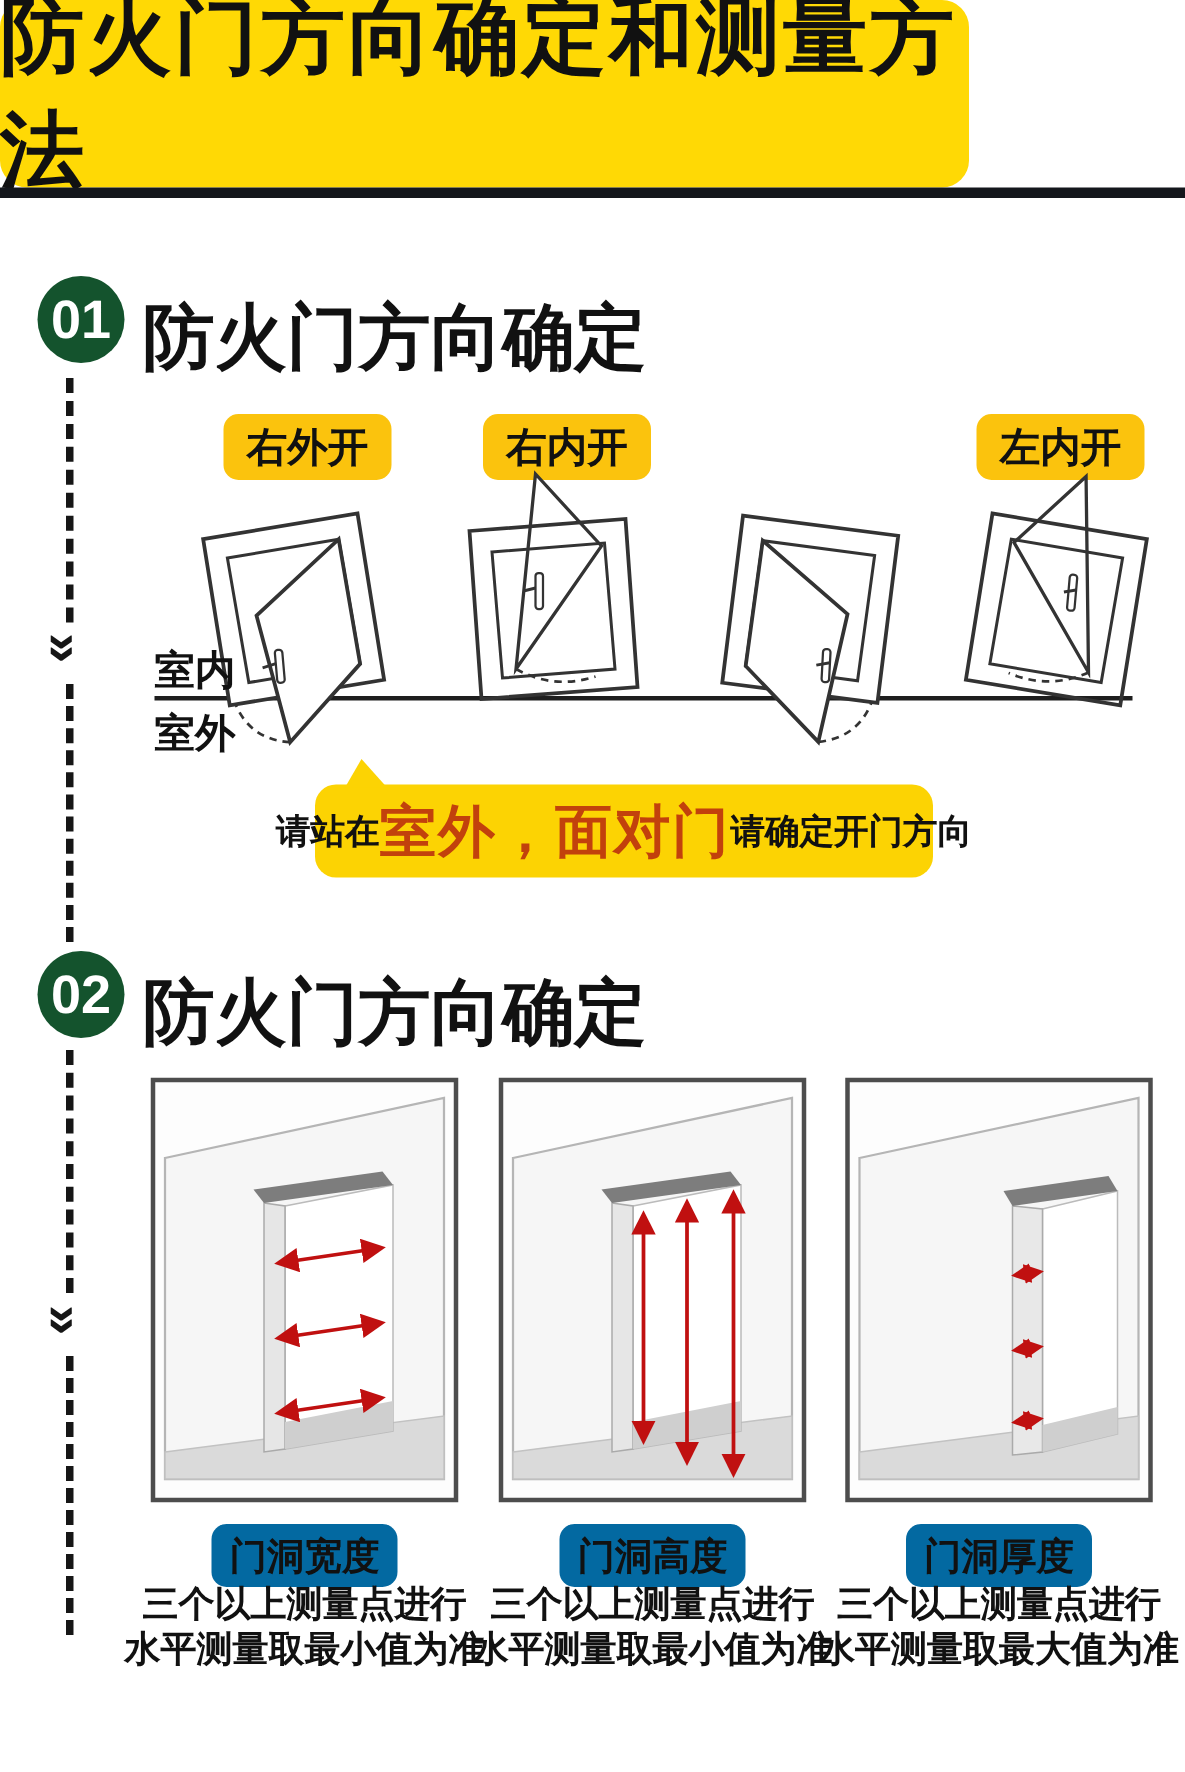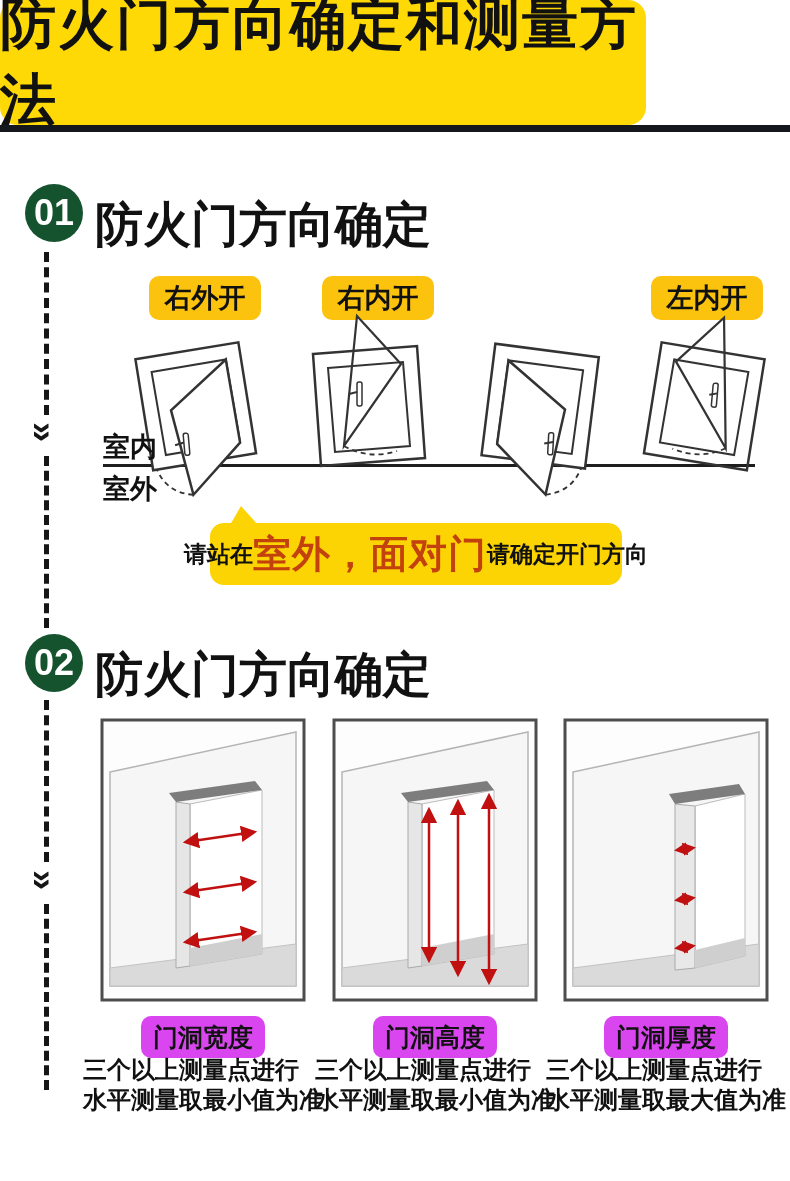--- a/index.html
+++ b/index.html
@@ -53,25 +53,25 @@
     border-left:11px solid transparent; border-right:17px solid transparent;
     border-bottom:19px solid #FCD303;
   }
   .tip-small { font-size:23px; font-weight:900; color:#111; }
   .tip-big   { font-size:38px; font-weight:900; color:#c2410c; letter-spacing:1px; }
 
   
   .card-svg { position:absolute; top:718px; width:206px; height:284px; }
   .item-badge {
     position:absolute; top:1016px; width:124px; height:42px; border-radius:10px;
-    background:#d946ef; display:flex; align-items:center; justify-content:center;
+    background:#0369a1; display:flex; align-items:center; justify-content:center;
     font-size:25px; font-weight:800; color:#111;
   }
   .item-line {
-    position:absolute; width:240px; 
+    position:absolute; width:240px; text-align:center;
     font-size:24px; font-weight:700; color:#111; line-height:28px; white-space:nowrap;
   }
 </style>
 </head>
 <body>
 
 <div class="page">
 
   <div class="banner">
     <div class="banner-title">防火门方向确定和测量方法</div>

